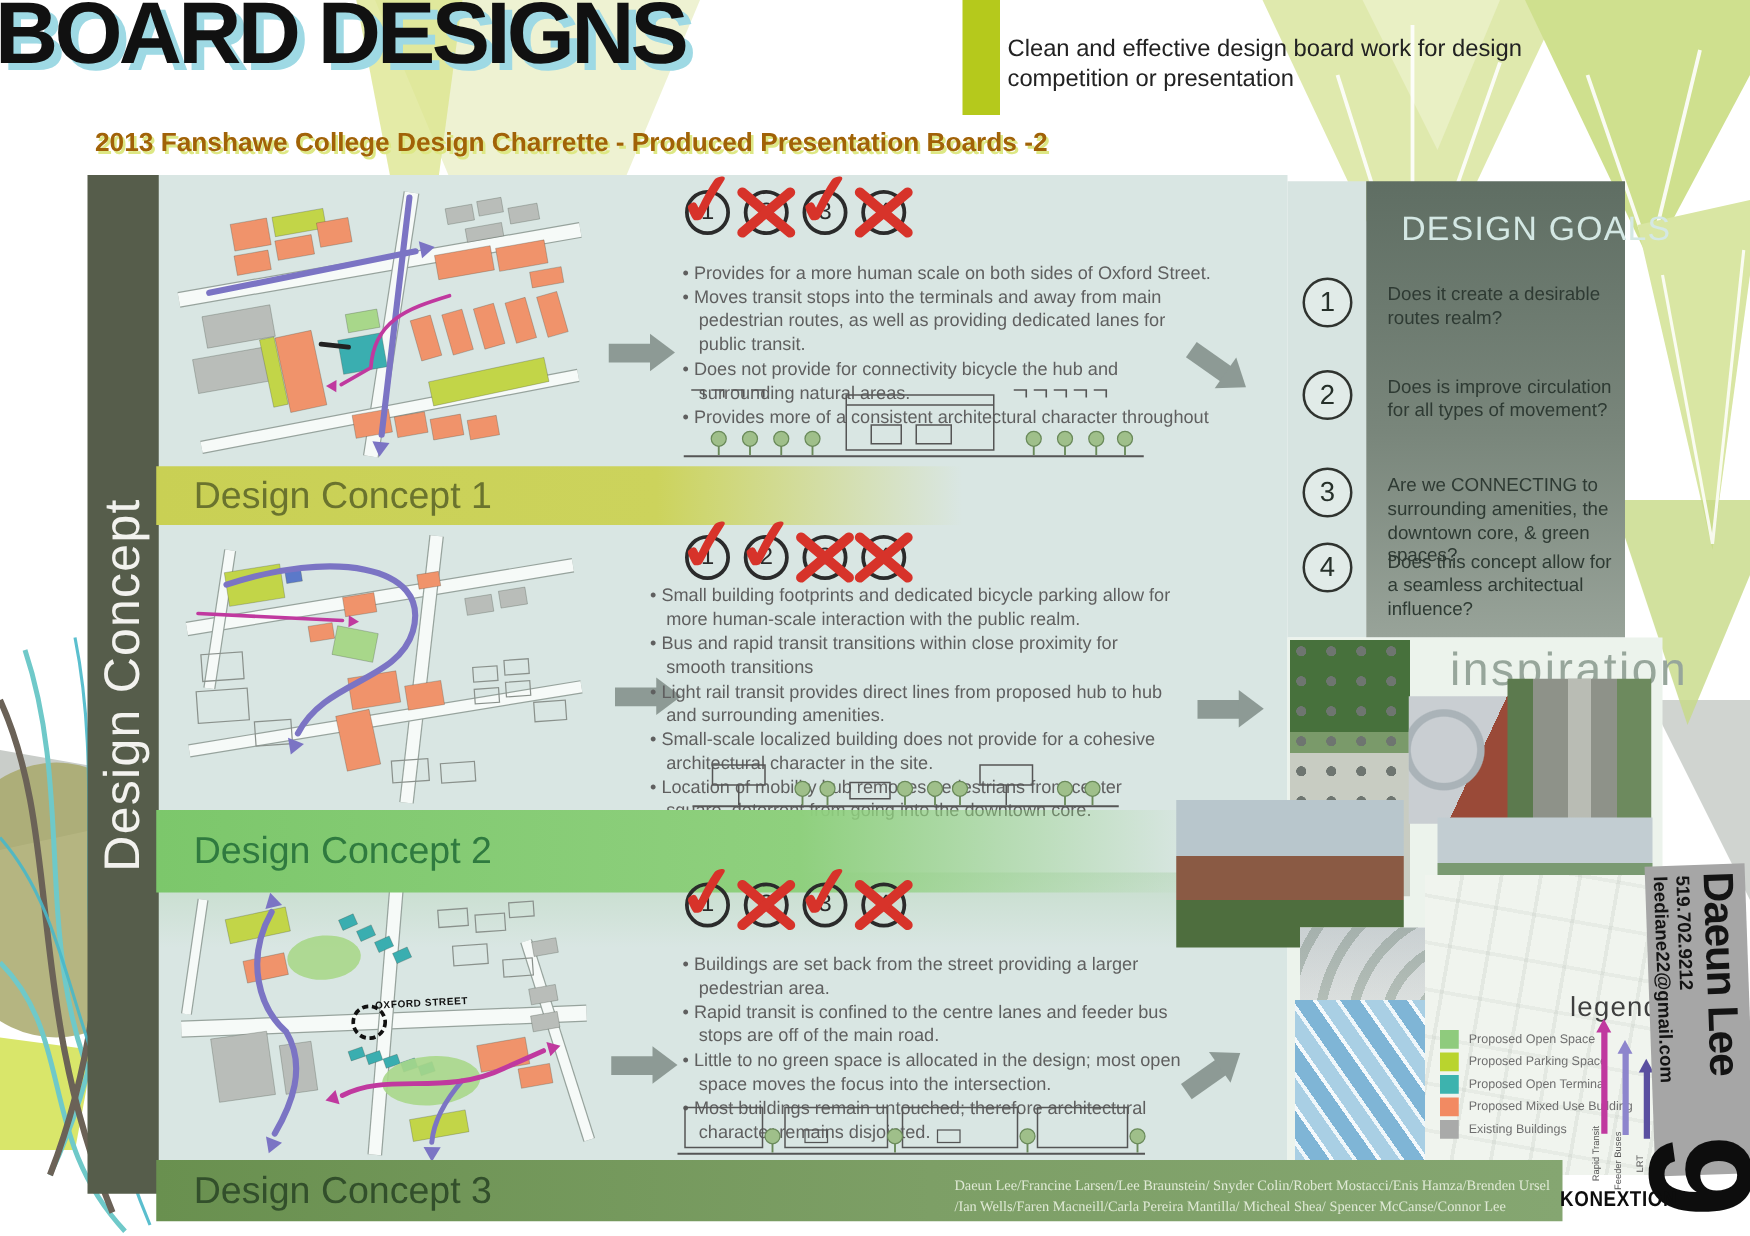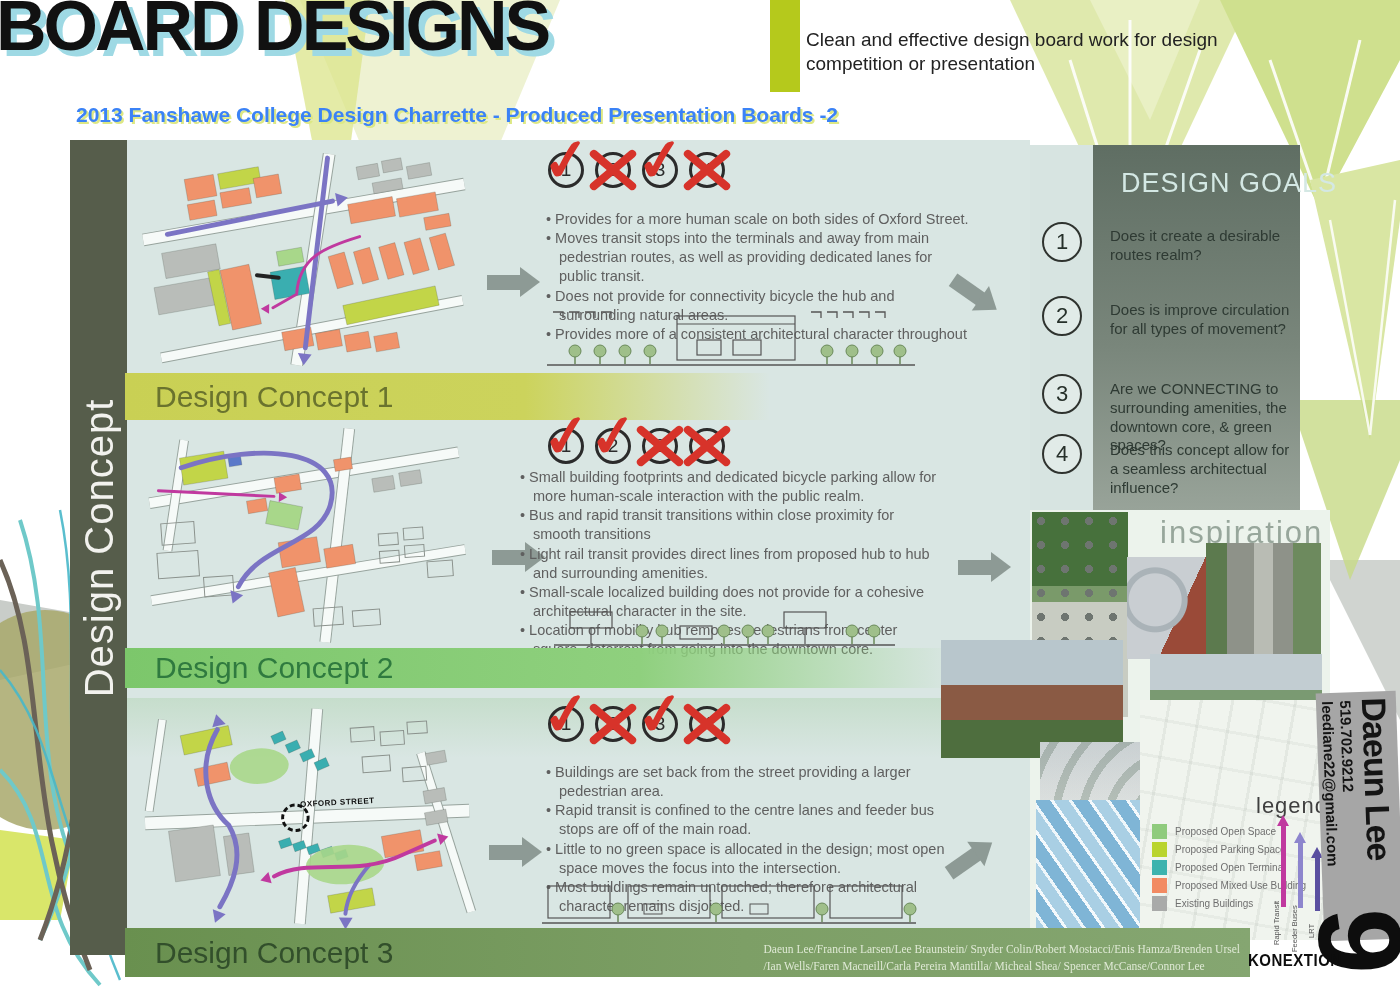--- a/index.html
+++ b/index.html
@@ -2,34 +2,34 @@
 <html><head>
 <meta charset="utf-8">
 <style>
   html,body{margin:0;padding:0;background:#fff;}
   #page{position:relative;width:1400px;height:989px;overflow:hidden;background:#fff;
         font-family:"Liberation Sans",sans-serif;}
   .abs{position:absolute;}
   
   .main-title{left:-4px;top:-14px;font-size:70px;font-weight:bold;letter-spacing:-3px;color:#111;
               text-shadow:6px 6px 0 #9ed9e4;white-space:nowrap;}
-  .subtitle{left:76px;top:103px;font-size:21px;font-weight:bold;color:#3b82f6;
+  .subtitle{left:76px;top:103px;font-size:21px;font-weight:bold;color:#a16207;
             text-shadow:2px 2px 0 #dde884;white-space:nowrap;}
   .tagline-block{left:770px;top:0;width:30px;height:92px;background:#b5c91c;}
   .tagline{left:806px;top:28px;width:450px;font-size:19px;color:#222;line-height:1.25;}
   
   .board-bg{left:125px;top:140px;width:905px;height:790px;background:#d9e6e3;}
   .row3-tint{left:125px;top:698px;width:905px;height:60px;background:linear-gradient(180deg,rgba(130,190,120,.22),rgba(130,190,120,0));}
   .sidebar{left:70px;top:140px;width:57px;height:815px;background:#565d4b;}
   .sidebar-label{left:50%;top:50%;transform:translate(-50%,-50%) rotate(-90deg);
                  color:#f2f2ee;font-size:40px;letter-spacing:1px;white-space:nowrap;}
   .band{display:flex;align-items:center;}
   .band1{left:125px;top:373px;width:645px;height:47px;
          background:linear-gradient(90deg,#c9d054 0%,#ccd35c 62%,rgba(204,211,92,0) 100%);}
-  .band2{left:125px;top:648px;width:830px;height:40px;
+  .band2{left:125px;top:648px;width:830px;height:66px;
          background:linear-gradient(90deg,#7cc76b 0%,#8fd07e 62%,rgba(143,208,126,0) 100%);}
   .band3{left:125px;top:928px;width:1125px;height:49px;
          background:linear-gradient(90deg,#69904f 0%,#7d9f66 55%,#85a671 100%);}
   .band-title{margin-left:30px;font-size:30px;white-space:nowrap;}
   .bt1{color:#6a732e;} .bt2{color:#2f7a3f;} .bt3{color:#324f2b;}
   
   .bullets{width:424px;font-size:14.5px;color:#5f5f5f;line-height:1.32;}
   .bullets div{padding-left:13px;text-indent:-13px;}
   .bullets div::before{content:"• ";}
   .rates{display:flex;gap:11px;}
@@ -50,21 +50,21 @@
   
   .goals-strip{left:1030px;top:145px;width:63px;height:365px;background:#d7e4e1;}
   .goals-panel{left:1093px;top:145px;width:207px;height:365px;
         background:linear-gradient(180deg,#5f6e63 0%,#79867b 55%,#98a399 100%);}
   .goals-title{left:1121px;top:168px;font-size:27px;font-weight:300;color:#d4e8e4;letter-spacing:1px;white-space:nowrap;}
   .goal-text{left:1110px;width:182px;font-size:15px;color:#2e3a33;line-height:1.25;}
   .goal-circ{left:1042px;width:40px;height:40px;border:2.5px solid #2f332f;border-radius:50%;box-sizing:border-box;
         display:flex;align-items:center;justify-content:center;font-size:22px;color:#26302a;background:rgba(255,255,255,.25);}
   
   .insp-zone{left:1030px;top:510px;width:300px;height:430px;background:#ecf3ec;}
-  .insp-label{left:1160px;top:515px;font-size:31px;font-weight:300;color:#97a69b;letter-spacing:2px;}
+  .insp-label{left:1160px;top:515px;font-size:37px;font-weight:300;color:#97a69b;letter-spacing:2px;}
   .photo{position:absolute;}
   .ph-walkway{left:1032px;top:512px;width:96px;height:205px;background:#c8ccc2;
      background-image:radial-gradient(circle 7px at 9px 9px,#6e7570 55%,transparent 60%),
        linear-gradient(180deg,#47713c 0 36%,#7a9a6a 36% 44%,transparent 44%);background-size:24px 24px,100% 100%;}
   .ph-bikes{left:1127px;top:557px;width:88px;height:102px;
      background:radial-gradient(circle at 32% 42%,transparent 26px,#aab3b8 27px 32px,transparent 33px),
        linear-gradient(115deg,#c9ced2 0 58%,#9a4a38 58%);}
   .ph-aerial{left:1206px;top:543px;width:115px;height:112px;
      background:linear-gradient(90deg,transparent 0 42%,#b9bcb4 42% 58%,transparent 58%),
        linear-gradient(90deg,#5c7a4e 0 18%,#8e9289 18% 76%,#6d8a5e 76%);}

